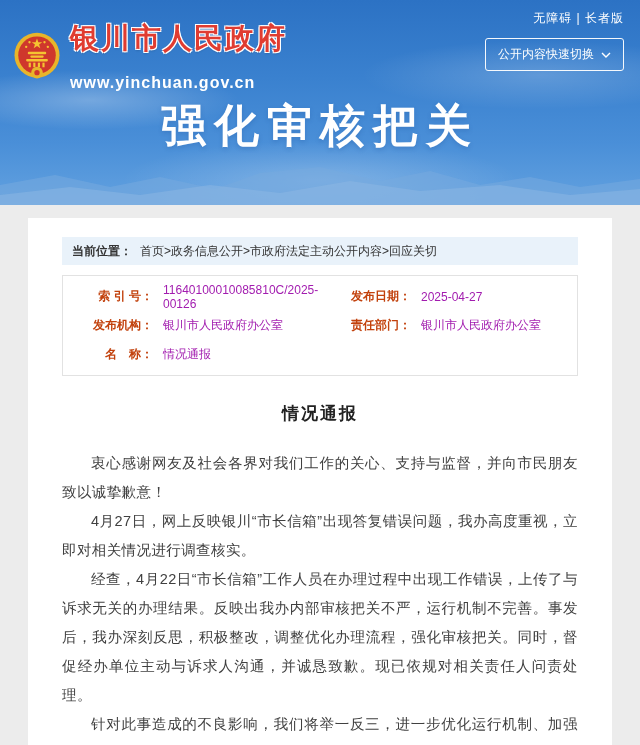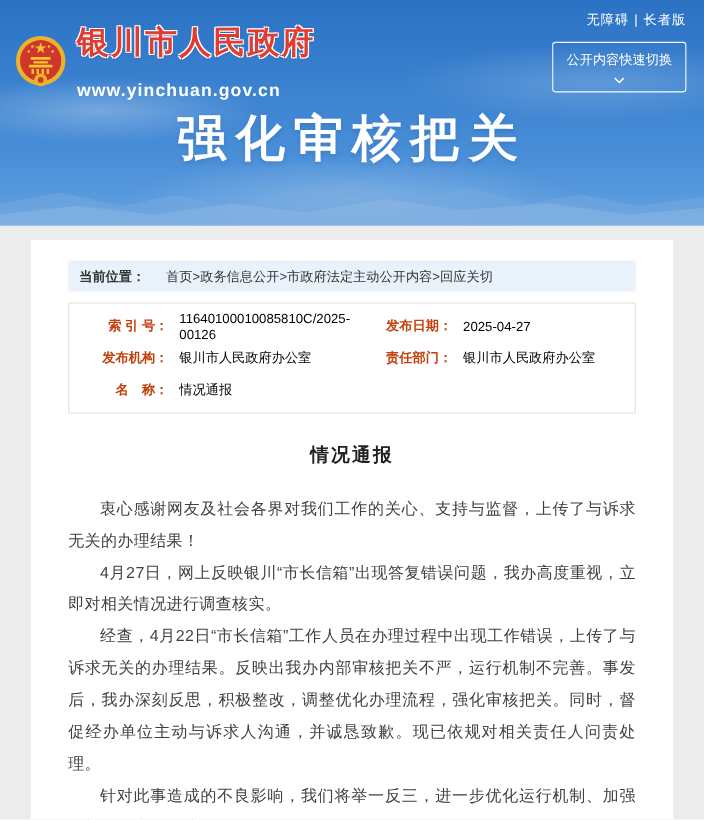--- a/index.html
+++ b/index.html
@@ -22,21 +22,20 @@
   .topbar-links {
     position:absolute; top:10px; right:16px; color:#fff; font-size:12px; letter-spacing:1px;margin-left:28px;
   }
   .topbar-links span { cursor:pointer; }
   .switch-btn {
     position:absolute; top:38px; right:16px;
     border:1px solid rgba(255,255,255,.95); border-radius:3px;
     color:#fff; font-size:12px; padding:7px 12px;
     display:flex; align-items:center; gap:7px; cursor:pointer;
     background:transparent;
-    flex-direction:column;
   }
   .logo-wrap { position:absolute; left:12px; top:19px; display:flex; align-items:center; gap:8px; }
   .emblem { width:50px; height:54px; }
   .site-name {
     color:#e03c31; font-weight:bold; font-size:29px; letter-spacing:2px;
     text-shadow:-1px -1px 0 #fff, 1px -1px 0 #fff, -1px 1px 0 #fff, 1px 1px 0 #fff, 0 2px 2px rgba(0,0,0,.15);
     font-family:"Liberation Serif","DejaVu Serif",serif;
   }
   .site-url { color:#fff; font-weight:bold; font-size:16px; letter-spacing:1px; margin-top:15px; }
   .hero-title {
@@ -46,29 +45,29 @@
   }
   
   .card {
     margin:13px 28px 0 28px; background:#fff; min-height:527px;
     padding:19px 34px 40px 34px;
   }
   .breadcrumb {
     background:#e9f2fa; font-size:12px; color:#333;
     padding:7px 10px; line-height:14px;
   }
-  .breadcrumb b { font-weight:bold; margin-right:19px; }
+  .breadcrumb b { font-weight:bold; margin-right:8px; }
   .meta-table {
     margin-top:10px; border:1px solid #e2e2e2; font-size:12px;
     padding:6px 0;
   }
   .meta-row { display:grid; grid-template-columns:100px 170px 88px auto; align-items:center; height:29px; }
   .meta-row.full { grid-template-columns:100px auto; }
   .meta-label { color:#c2410c; text-align:right; padding-right:10px; font-weight:bold; }
-  .meta-value { color:#000000; }
+  .meta-value { color:#a21caf; }
   .doc-title {
     text-align:center; font-size:17px; font-weight:bold; color:#222;
     margin-top:26px; margin-bottom:24px; letter-spacing:2px;
   }
   .doc-body p {
     font-size:14.5px; color:#404040; line-height:29px;
     text-indent:2em; letter-spacing:.4px; text-align:justify;
   }
 </style>
 </head>
@@ -146,19 +145,19 @@
     </div>
     <div class="meta-row full">
       <span class="meta-label">名　称：</span>
       <span class="meta-value">情况通报</span>
     </div>
   </div>
 
   <div class="doc-title">情况通报</div>
 
   <div class="doc-body">
-    <p>衷心感谢网友及社会各界对我们工作的关心、支持与监督，上传了与诉求无关的办理结果！</p>
+    <p>衷心感谢网友及社会各界对我们工作的关心、支持与监督，并向市民朋友致以诚挚歉意！</p>
     <p>4月27日，网上反映银川“市长信箱”出现答复错误问题，我办高度重视，立即对相关情况进行调查核实。</p>
     <p>经查，4月22日“市长信箱”工作人员在办理过程中出现工作错误，上传了与诉求无关的办理结果。反映出我办内部审核把关不严，运行机制不完善。事发后，我办深刻反思，积极整改，调整优化办理流程，强化审核把关。同时，督促经办单位主动与诉求人沟通，并诚恳致歉。现已依规对相关责任人问责处理。</p>
     <p>针对此事造成的不良影响，我们将举一反三，进一步优化运行机制、加强内部管理和业务培训，坚决杜绝类似问题再次发生。</p>
   </div>
 
 </div>
 
 </body></html>

